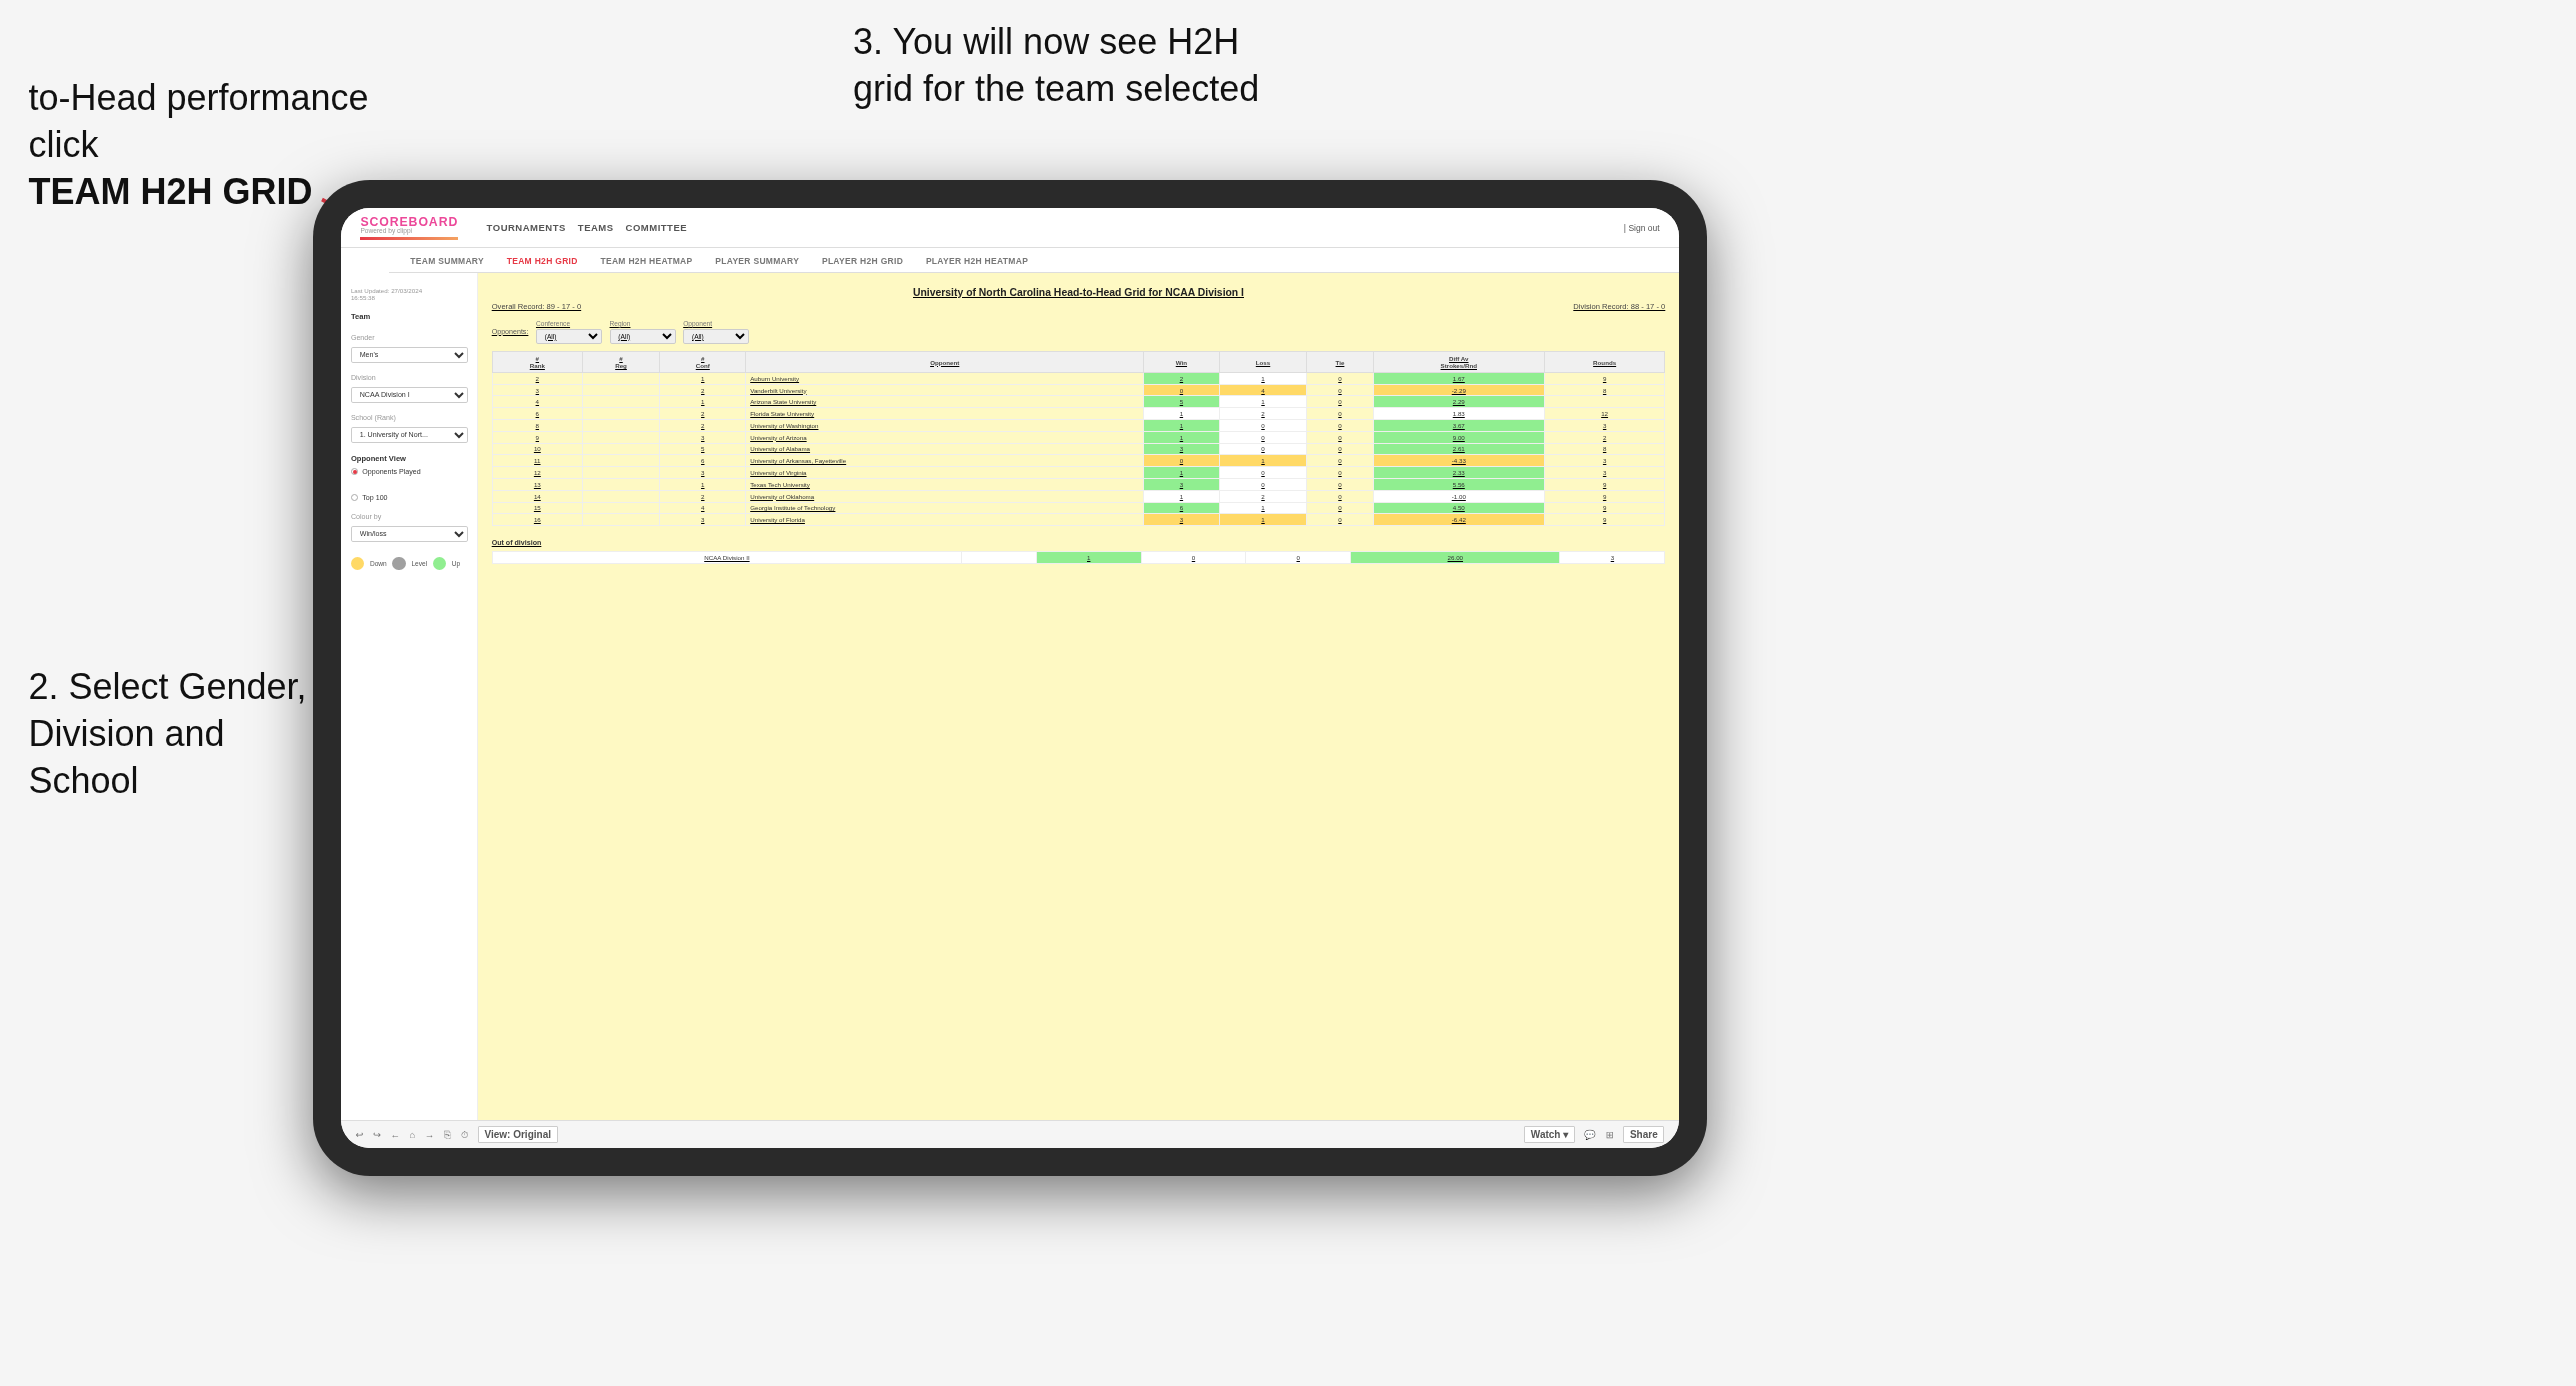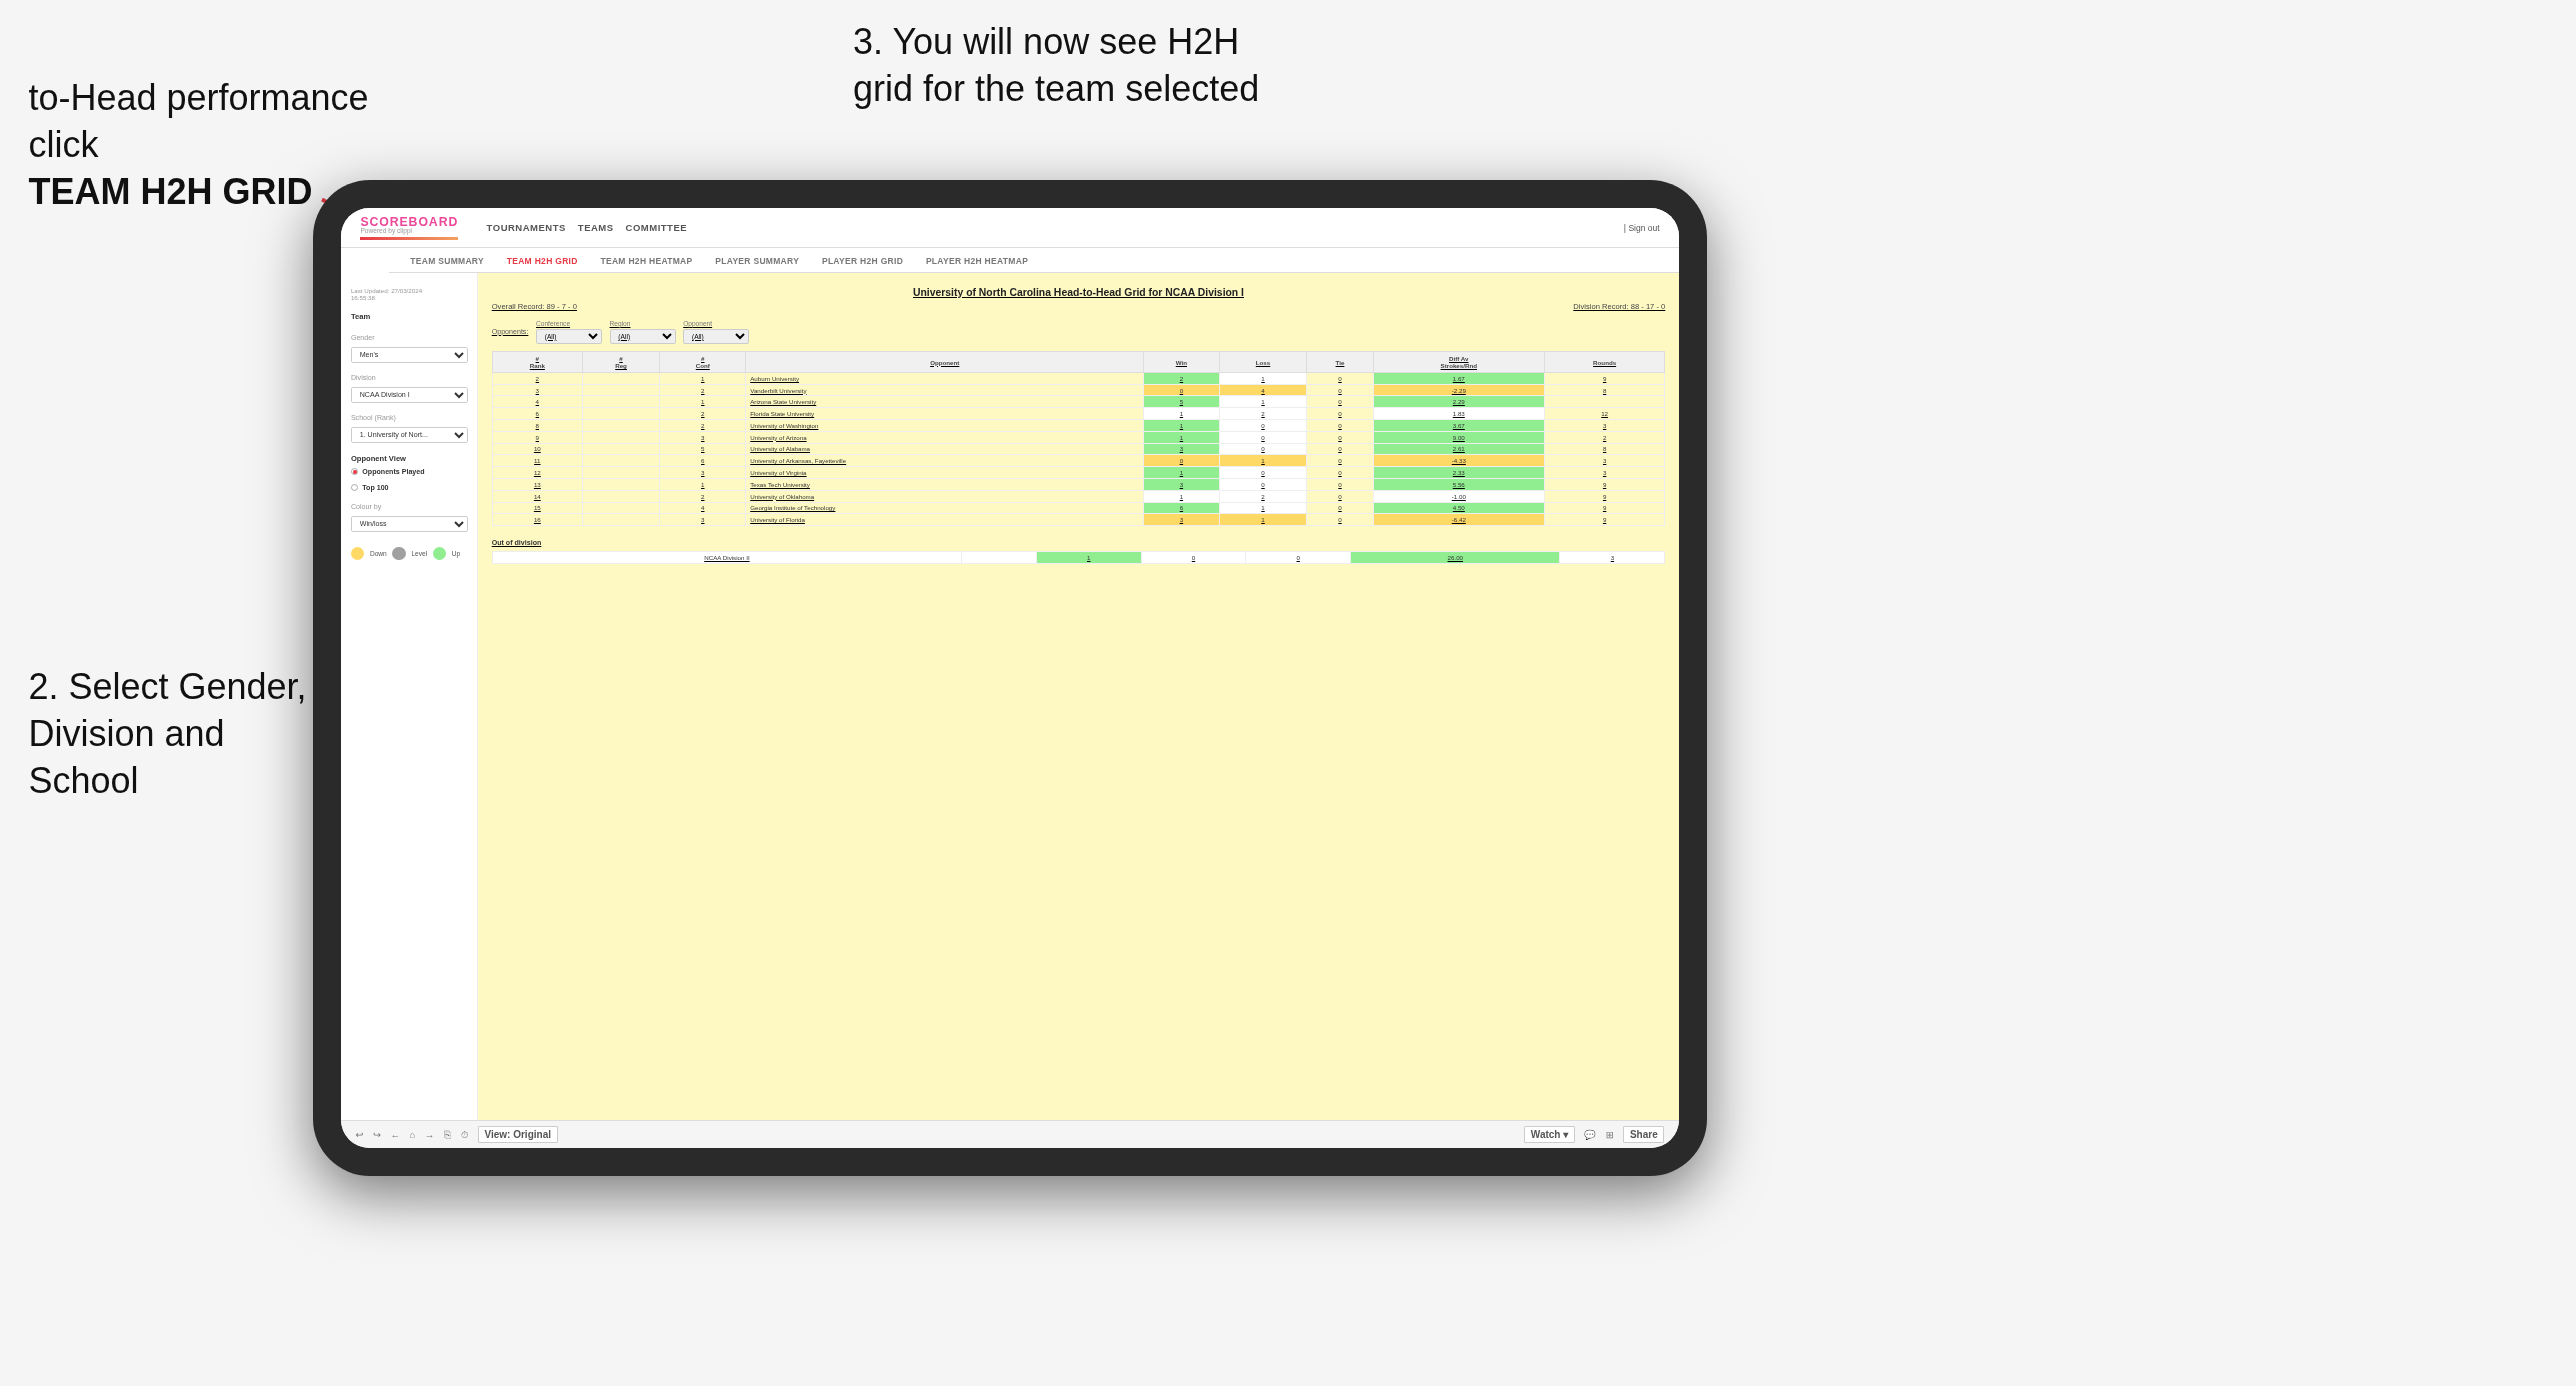--- a/index.html
+++ b/index.html
@@ -160,21 +160,21 @@
       font-size: 7.1px;
       padding: 1.9px 3.8px;
       border: 0.9px solid #ccc;
       border-radius: 1.9px;
       background: #fff;
       color: #333;
     }
     .sidebar-section { display: flex; flex-direction: column; gap: 2.8px; }
     .sidebar-section-title { font-size: 7.6px; font-weight: 700; color: #333; margin-bottom: 1.9px; }
 
-    .radio-group { display: flex; flex-direction: column; gap: 8px; font-weight: bold; }
+    .radio-group { display: flex; flex-direction: column; gap: 18px; }
     .radio-item { display: flex; align-items: center; gap: 3.8px; font-size: 7.1px; color: #333; }
     .radio-dot {
       width: 7.6px; height: 7.6px;
       border-radius: 50%;
       border: 0.9px solid #aaa;
       display: flex; align-items: center; justify-content: center;
     }
     .radio-dot.selected::after {
       content: '';
       width: 3.8px; height: 3.8px;
@@ -439,21 +439,21 @@
           <div class="color-dot" style="background:#a0a0a0;"></div>
           <span class="color-label">Level</span>
           <div class="color-dot" style="background:#90ee90;"></div>
           <span class="color-label">Up</span>
         </div>
       </div>
 
       <div class="main-grid">
         <div class="grid-title">University of North Carolina Head-to-Head Grid for NCAA Division I</div>
         <div class="grid-records">
-          <span>Overall Record: 89 - 7 - 0</span>
+          <span>Overall Record: 89 - 17 - 0</span>
           <span>Division Record: 88 - 17 - 0</span>
         </div>
 
         <div class="filters-row">
           <span>Opponents:</span>
           <div class="filter-group">
             <span class="filter-label">Conference</span>
             <select class="filter-select">
               <option>(All)</option>
             </select>

